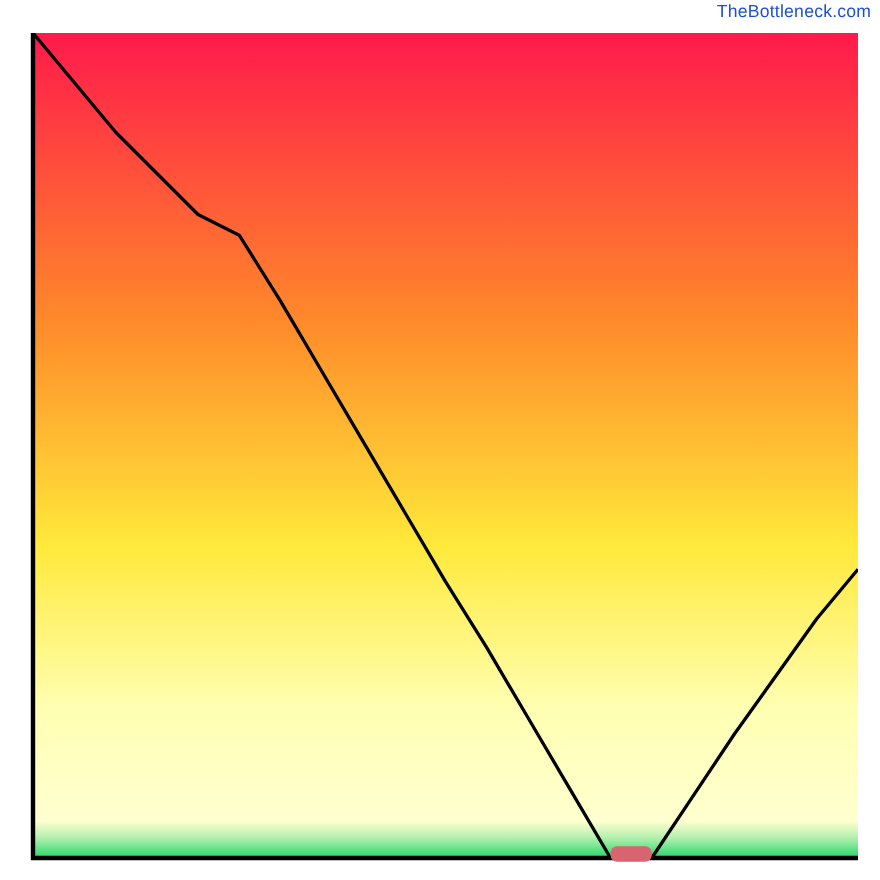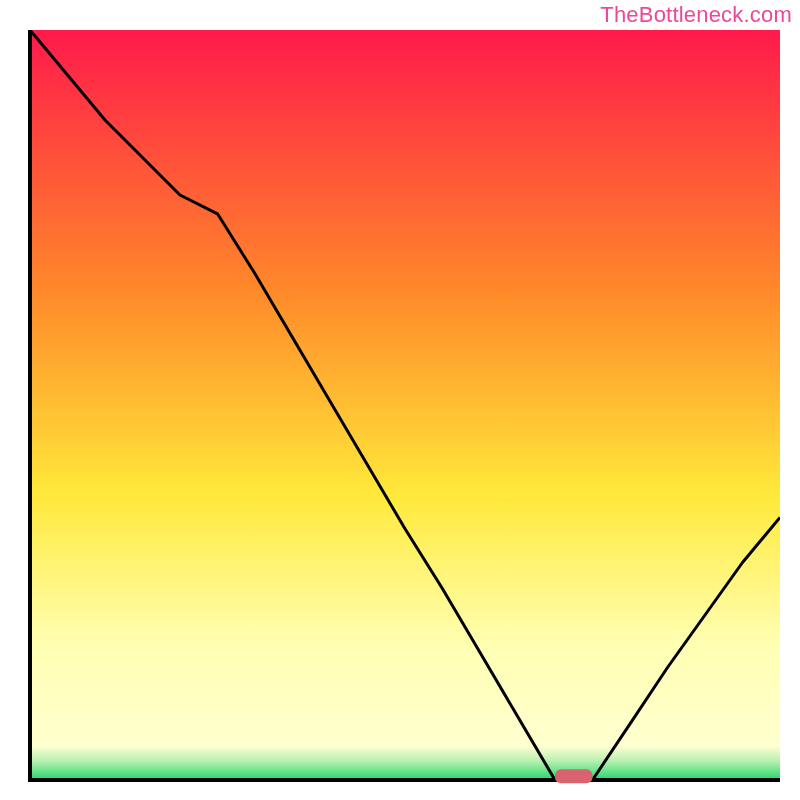--- a/index.html
+++ b/index.html
@@ -13,23 +13,23 @@
   }
   .wrap {
     position: relative;
     width: 800px;
     height: 800px;
   }
   .attribution {
     position: absolute;
     top: 2px;
     right: 8px;
-    font-size: 22px;
+    font-size: 16px;
     font-weight: 400;
-    color: #ec4899;
+    color: #1d4ed8;
     letter-spacing: 0.2px;
   }
   .plot {
     position: absolute;
     left: 20px;
     top: 30px;
     width: 760px;
     height: 760px;
   }
   .axes-line {

